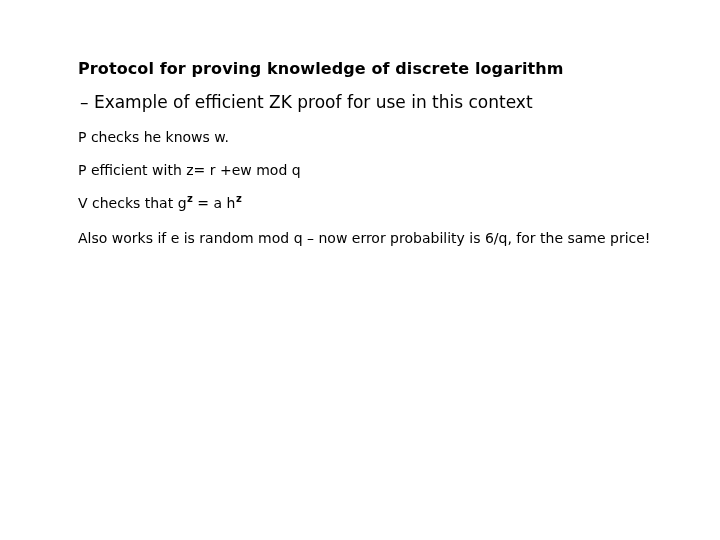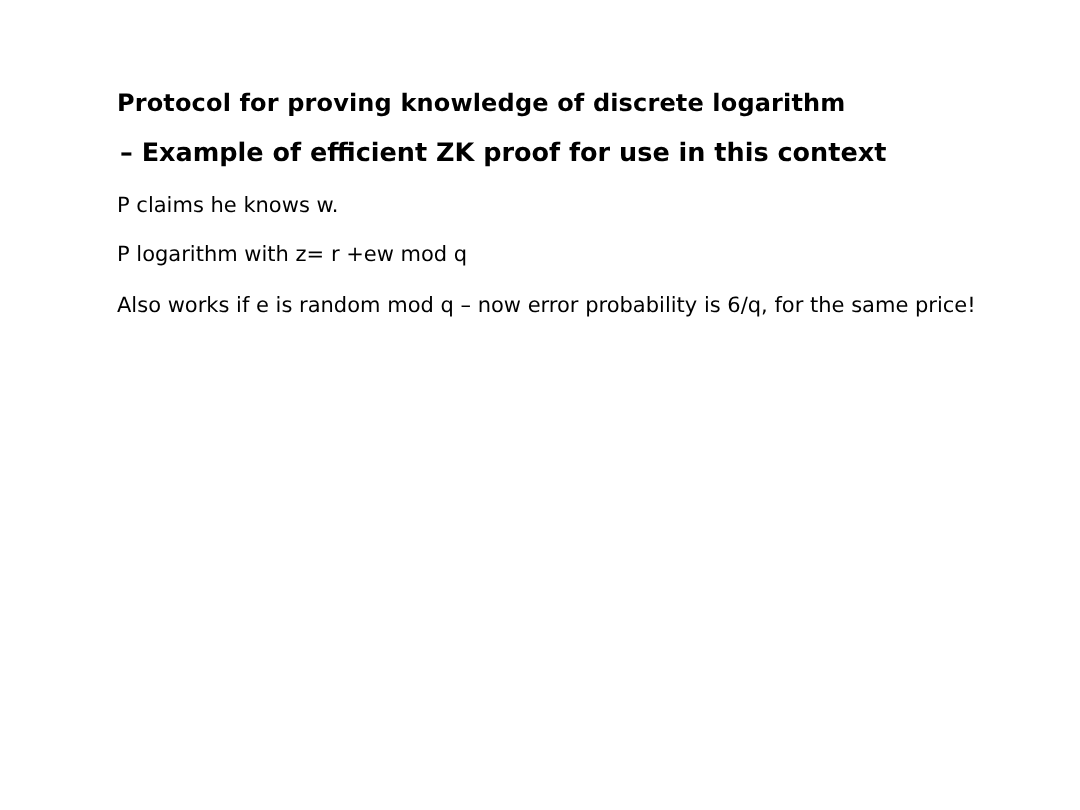--- a/index.html
+++ b/index.html
@@ -37,21 +37,21 @@
     font-size: 16px;
     font-weight: bold;
     line-height: 22px;
     letter-spacing: 0.1px;
     margin: 0 0 11px 0;
     white-space: nowrap;
   }
 
   .slide-subtitle {
     font-size: 17px;
-    font-weight: bold;
+    font-weight: normal;
     line-height: 23px;
     margin: 0 0 14px 0;
     padding-left: 2px;
     white-space: nowrap;
   }
 
   .body-line {
     font-size: 14px;
     font-weight: normal;
     line-height: 19px;
@@ -81,26 +81,29 @@
 
 <div class="slide">
   <div class="slide-body">
 
     <h1 class="slide-title">Protocol for proving knowledge of discrete logarithm</h1>
 
     <div class="slide-subtitle">– Example of efficient ZK proof for use in this context</div>
 
 
     <div class="body-line">
-      <span>P claims he knows w.</span>
+      <span>P checks he knows w.</span>
     </div>
 
 
 
     <div class="body-line">
-      <span>P logarithm with z= r +ew mod q</span>
+      <span>P efficient with z= r +ew mod q</span>
     </div>
 
+    <div class="body-line">
+      <span>V checks that g</span><sup>z</sup><span> = a h</span><sup>z</sup>
+    </div>
 
     <p class="body-para">Also works if e is random mod q – now error probability is 6/q, for the same price!</p>
 
   </div>
 </div>
 
 </body></html>

